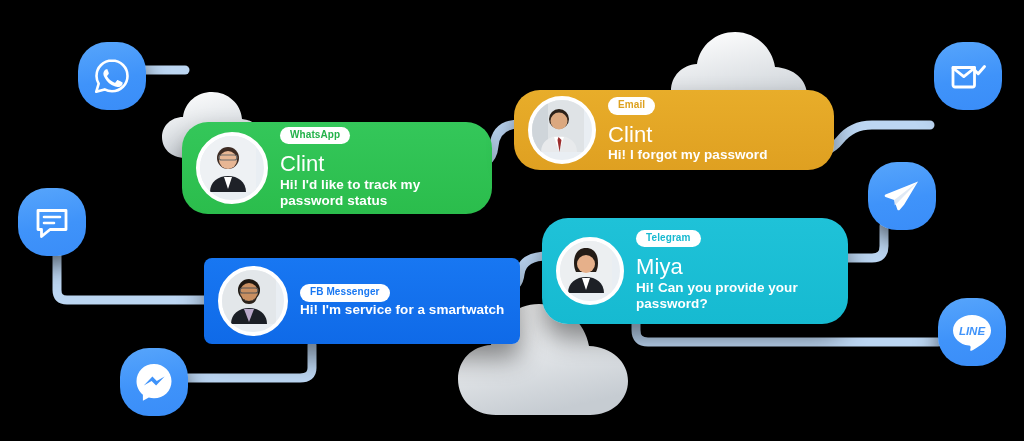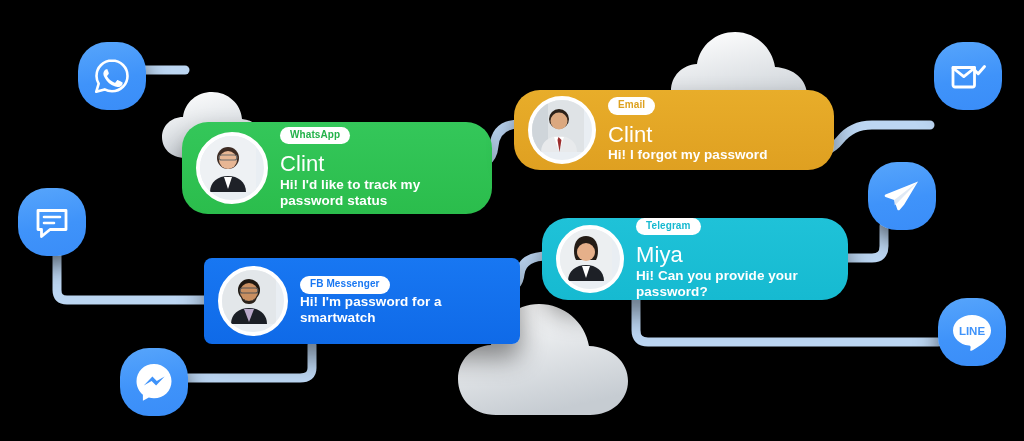--- a/index.html
+++ b/index.html
@@ -6,21 +6,21 @@
   body{width:1024px;height:441px;overflow:hidden;font-family:"Liberation Sans",sans-serif;}
   #stage{position:relative;width:1024px;height:441px;background:#000;}
 
   
   .wires{position:absolute;left:0;top:0;width:1024px;height:441px;}
 
   
   .tile{position:absolute;width:68px;height:68px;border-radius:29px;
         background:linear-gradient(170deg,#57a5fb 0%,#3f93fa 55%,#3a8df8 100%);
         box-shadow:0 10px 22px rgba(0,0,0,.55);
-        display:flex;align-items:center;justify-content:center;}
+        display:flex;align-items:center;justify-content:center;font-style:italic;}
   .tile svg{display:block;}
 
   
   .cloud{position:absolute;}
   .cloud svg{display:block;}
 
   
   .card{position:absolute;border-radius:26px;display:flex;align-items:center;
         box-shadow:0 14px 26px rgba(0,0,0,.45);}
   .card .avatar{flex:0 0 auto;border-radius:50%;overflow:hidden;
@@ -202,21 +202,21 @@
         <path d="M26.5 37l3 3-2 12-2-12z" fill="#9b2d2d"></path>
       </svg>
     </div>
     <div class="body">
       <span class="chip">Email</span>
       <span class="pname">Clint</span>
       <span class="ptext">Hi! I forgot my password</span>
     </div>
   </div>
 
-  <div class="card card-telegram" style="left:542px;top:218px;width:278px;height:82px;padding:0 14px;gap:12px;">
+  <div class="card card-telegram" style="left:542px;top:218px;width:278px;height:82px;padding:12px 14px;gap:12px;">
     <div class="avatar" style="width:60px;height:60px;border:4px solid #fff;">
       <svg width="52" height="52" viewBox="0 0 52 52">
         <rect width="52" height="52" fill="#eceff1"></rect>
         <path d="M14 22c0-10 5-15 12-15s12 5 12 15c0 4-1 7-2 9H16c-1-2-2-5-2-9z" fill="#241c16"></path>
         <circle cx="26" cy="23" r="9" fill="#e6b08a"></circle>
         <path d="M8 52c0-10 8-16 18-16s18 6 18 16z" fill="#1d2026"></path>
         <path d="M22 37h8l-4 12z" fill="#fff"></path>
       </svg>
     </div>
     <div class="body">
@@ -233,17 +233,17 @@
         <circle cx="27" cy="20" r="11" fill="#1d1711"></circle>
         <circle cx="27" cy="22" r="9" fill="#c98f61"></circle>
         <rect x="18" y="18" width="18" height="5" rx="2.5" fill="none" stroke="#555" stroke-width="1.2"></rect>
         <path d="M19 25c1 4 4 6 8 6s7-2 8-6c0 6-3 9-8 9s-8-3-8-9z" fill="#2a2119"></path>
         <path d="M9 54c0-10 8-16 18-16s18 6 18 16z" fill="#1b1f26"></path>
         <path d="M22 39h10l-5 13z" fill="#b9a9c9"></path>
       </svg>
     </div>
     <div class="body">
       <span class="chip">FB Messenger</span>
-      <span class="ptext">Hi! I'm password for a smartwatch</span>
+      <span class="ptext">Hi! I'm service for a smartwatch</span>
     </div>
   </div>
 
 </div>
 
 </body></html>

